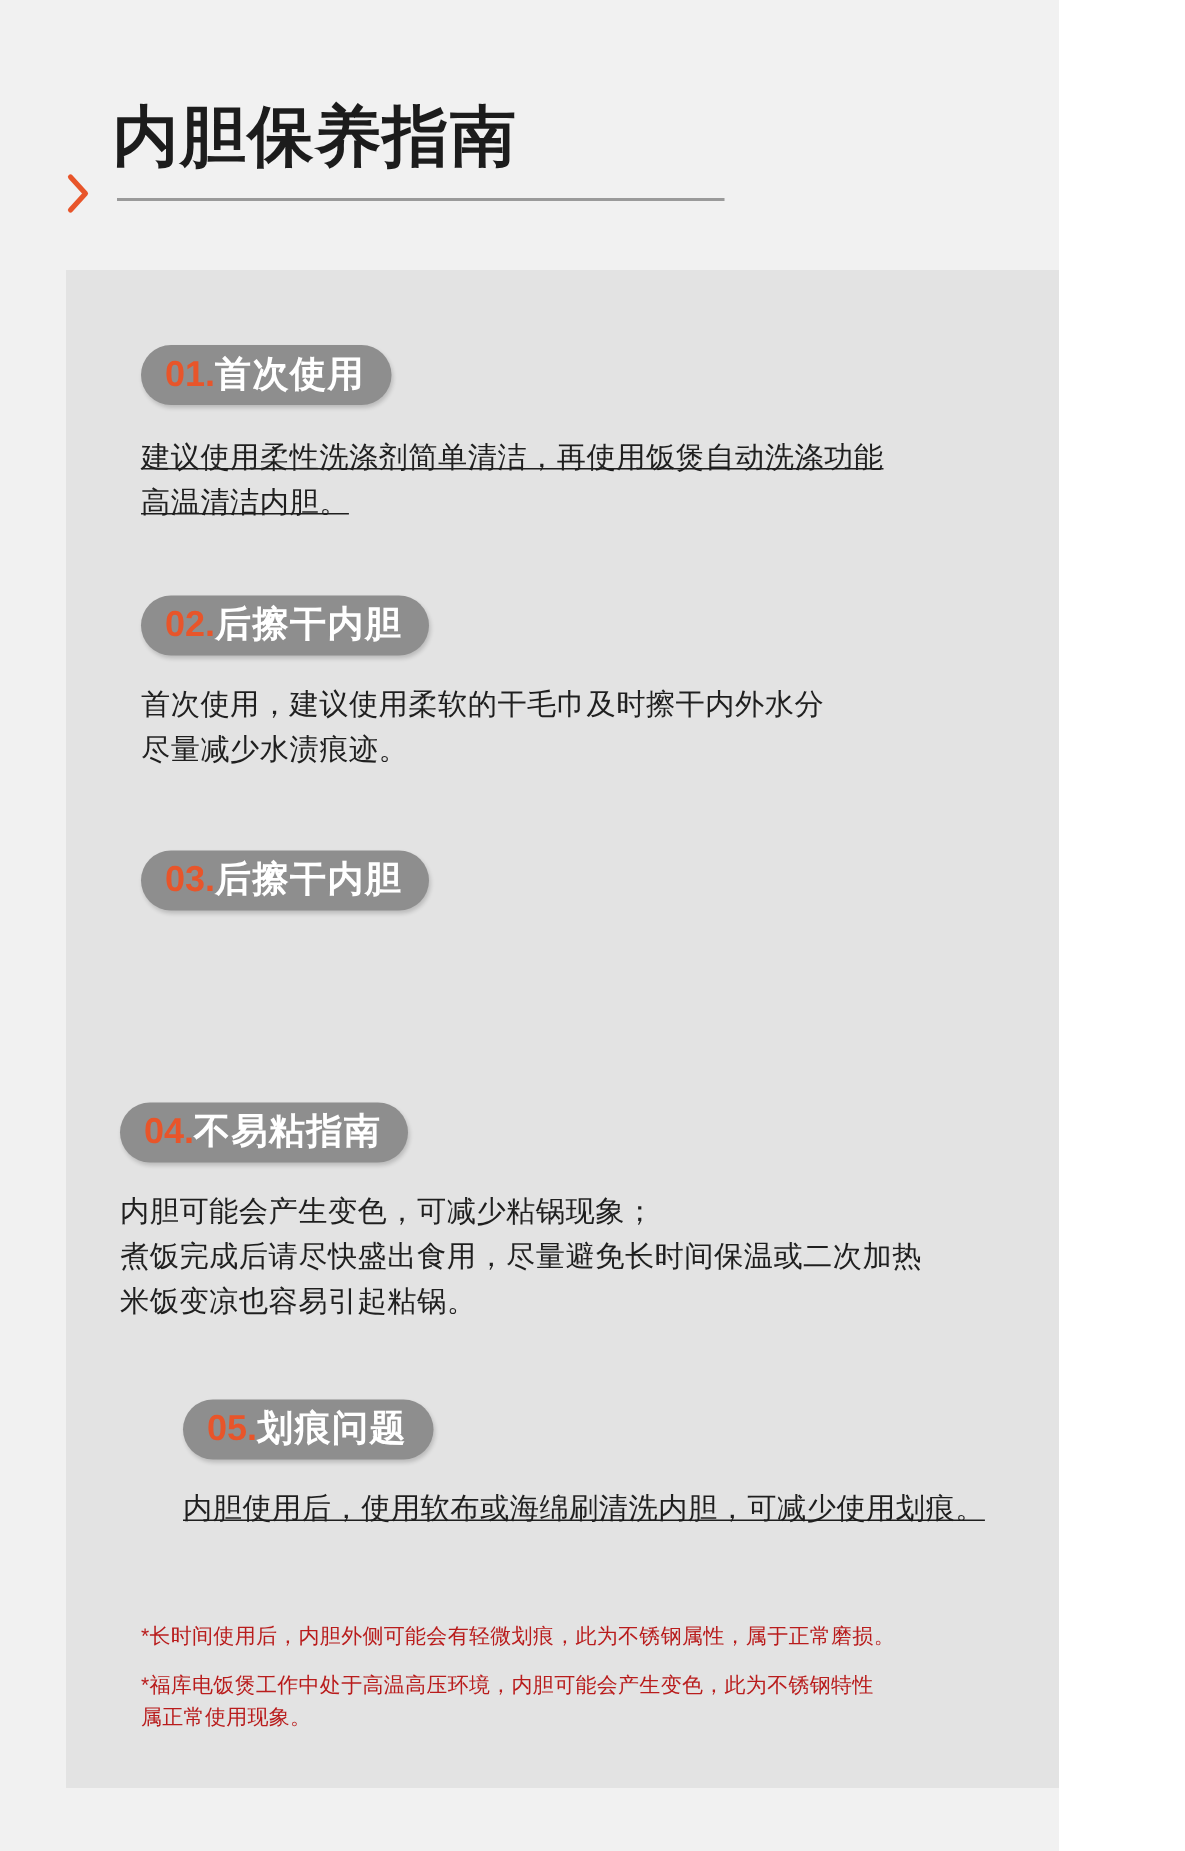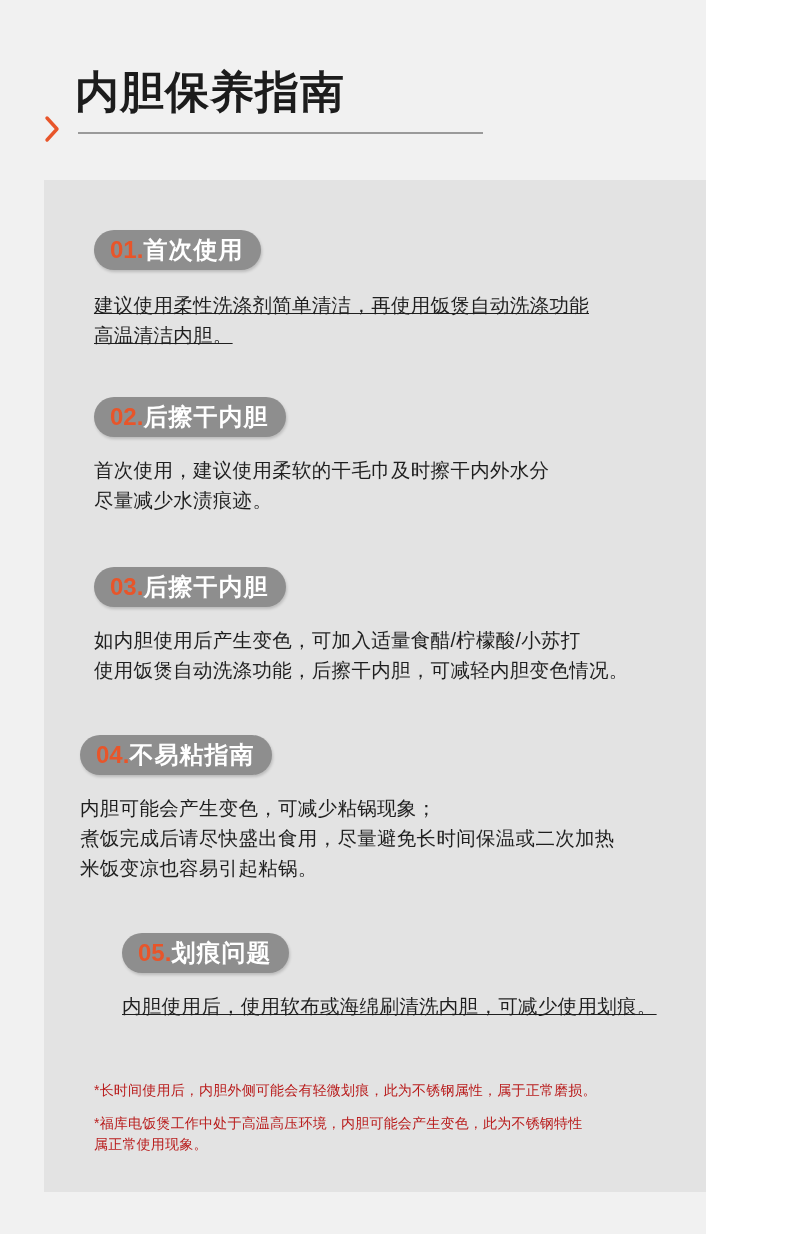--- a/index.html
+++ b/index.html
@@ -171,22 +171,20 @@
         <span class="num">02.</span><span class="btxt">后擦干内胆</span>
       </div>
       <div class="body-text" style="margin-top:18px;">首次使用，建议使用柔软的干毛巾及时擦干内外水分
 尽量减少水渍痕迹。</div>
     </div>
 
     <div class="section" style="position:absolute; left:50px; top:387px; width:660px;">
       <div class="badge">
         <span class="num">03.</span><span class="btxt">后擦干内胆</span>
       </div>
-      <div class="body-text" style="margin-top:18px;">如内胆使用后产生变色，可加入适量食醋/柠檬酸/小苏打
-使用饭煲自动洗涤功能，后擦干内胆，可减轻内胆变色情况。</div>
     </div>
 
     <div class="section" style="position:absolute; left:36px; top:555px; width:680px;">
       <div class="badge">
         <span class="num">04.</span><span class="btxt">不易粘指南</span>
       </div>
       <div class="body-text" style="margin-top:18px;">内胆可能会产生变色，可减少粘锅现象；
 煮饭完成后请尽快盛出食用，尽量避免长时间保温或二次加热
 米饭变凉也容易引起粘锅。</div>
     </div>

